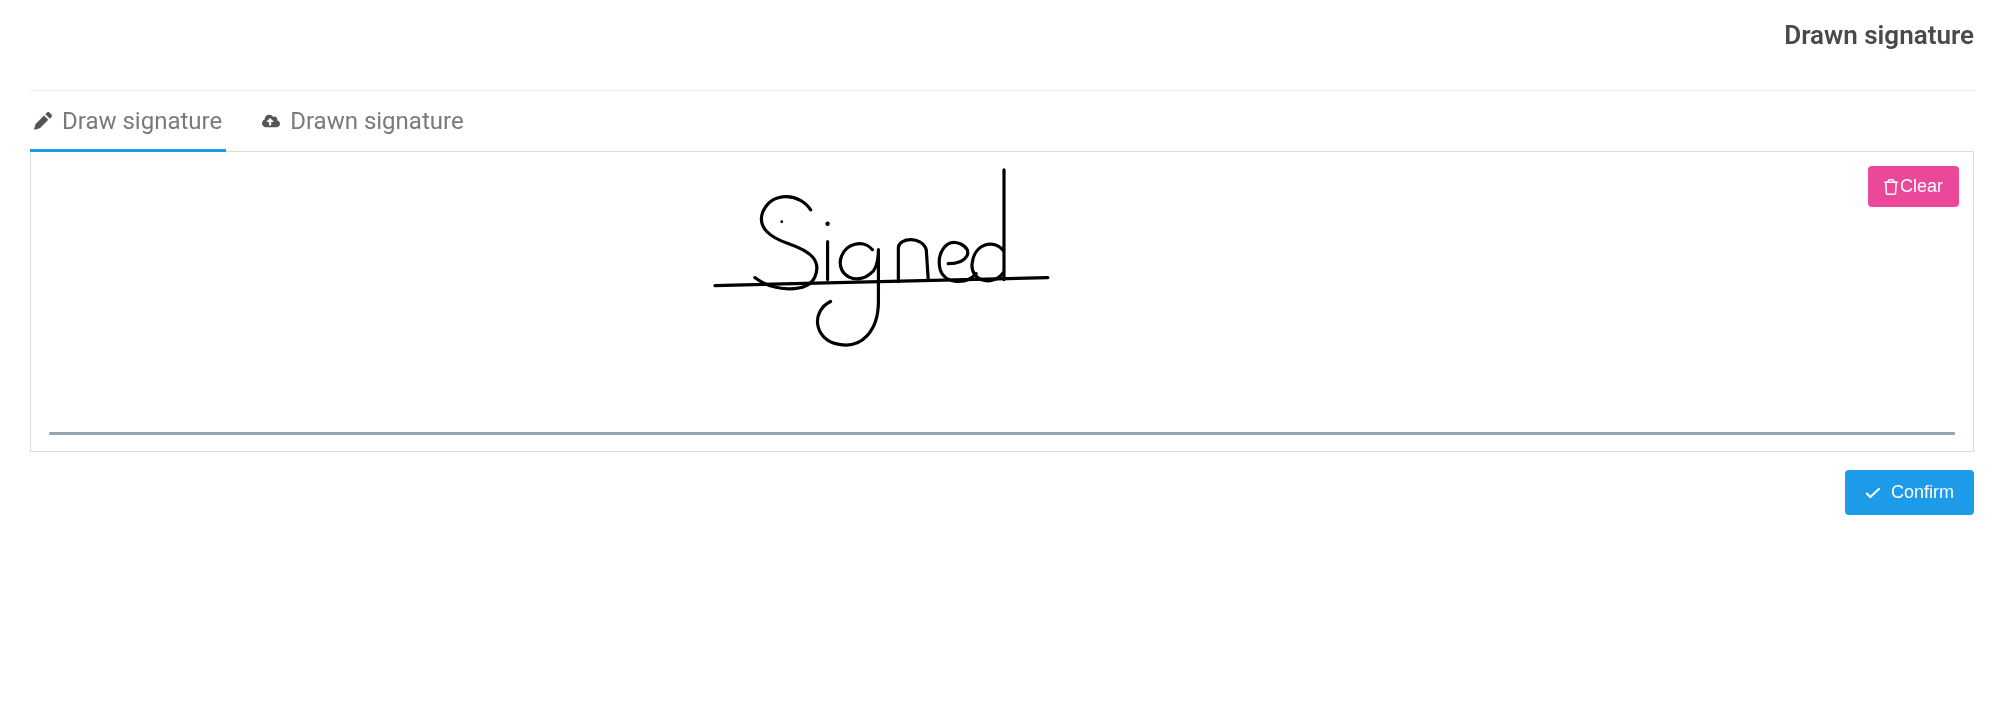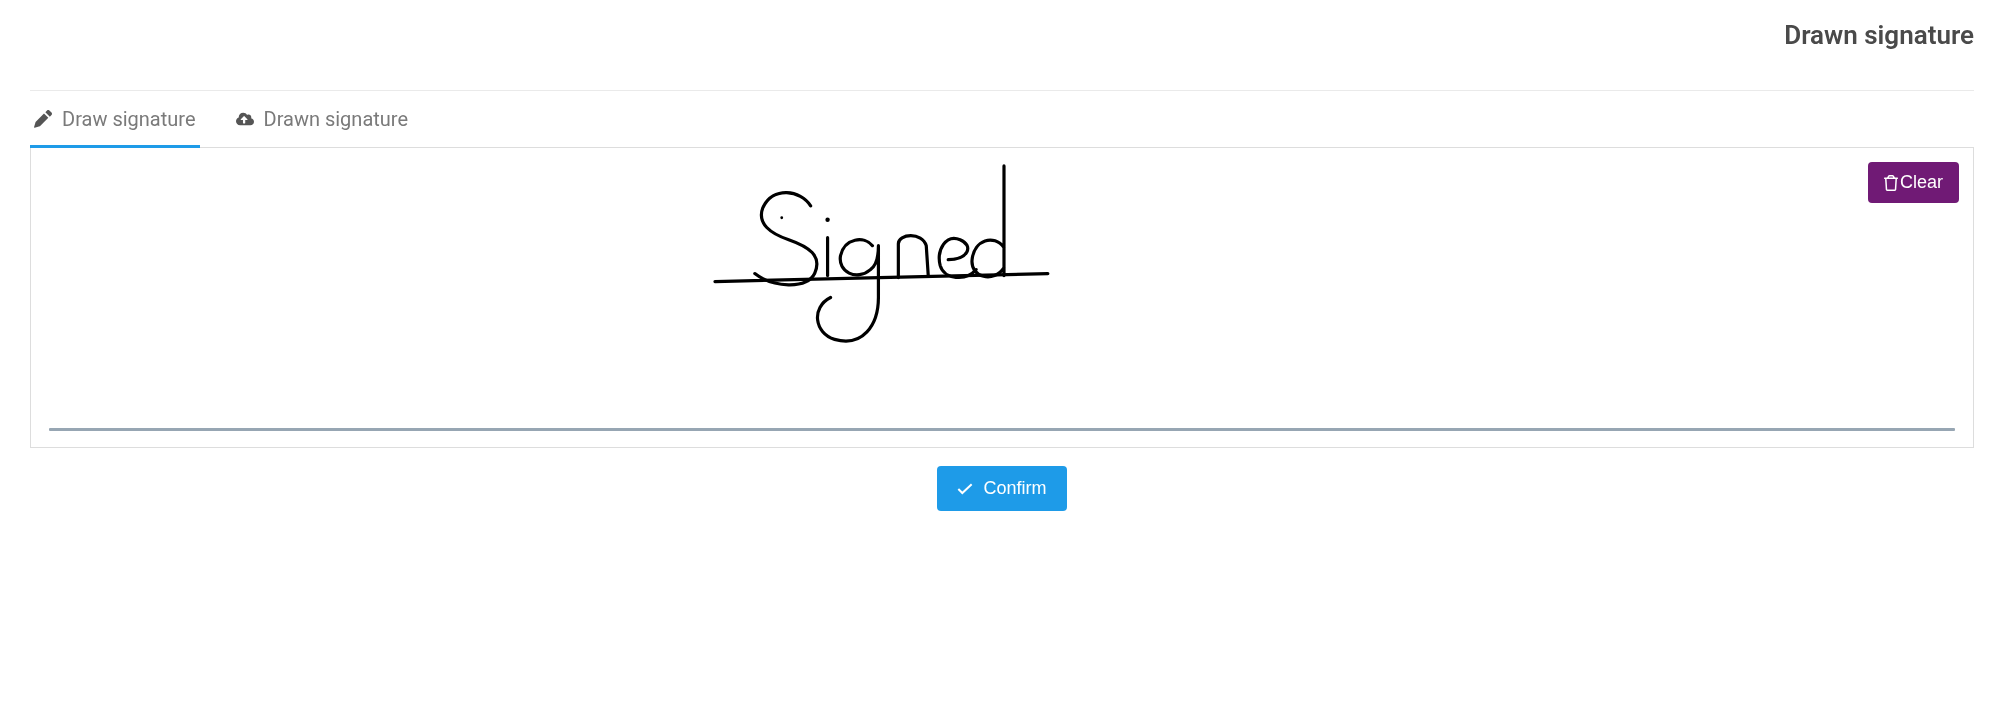--- a/index.html
+++ b/index.html
@@ -31,21 +31,21 @@
       border-bottom: 1px solid #ddd;
       padding: 0;
     }
     .tab {
       display: flex;
       align-items: center;
       gap: 10px;
       padding: 16px 4px 14px 4px;
       cursor: pointer;
       color: #7a7a7a;
-      font-size: 20px;
+      font-size: 24px;
       border-bottom: 3px solid transparent;
       margin-bottom: -1px;
     }
     .tab.active {
       border-bottom: 3px solid #1e9be8;
       color: #7a7a7a;
     }
     .tab .icon {
       width: 18px;
       height: 18px;
@@ -80,21 +80,21 @@
       right: 18px;
       bottom: 16px;
       height: 3px;
       background: #97a6b3;
       border-radius: 1px;
     }
     .clear-button {
       position: absolute;
       top: 14px;
       right: 14px;
-      background: #701a75;
+      background: #ec4899;
       color: #fff;
       border: none;
       border-radius: 4px;
       padding: 10px 16px;
       font-size: 18px;
       cursor: pointer;
       display: inline-flex;
       align-items: center;
       gap: 2px;
     }
@@ -103,21 +103,21 @@
       height: 16px;
       display: inline-flex;
     }
     .clear-button .icon svg {
       width: 100%;
       height: 100%;
       fill: currentColor;
     }
     .footer {
       display: flex;
-      justify-content: center;
+      justify-content: flex-end;
       padding: 18px 0 0 0;
     }
     .confirm-button {
       background: #1e9be8;
       color: #fff;
       border: none;
       border-radius: 4px;
       padding: 12px 20px;
       font-size: 18px;
       cursor: pointer;

